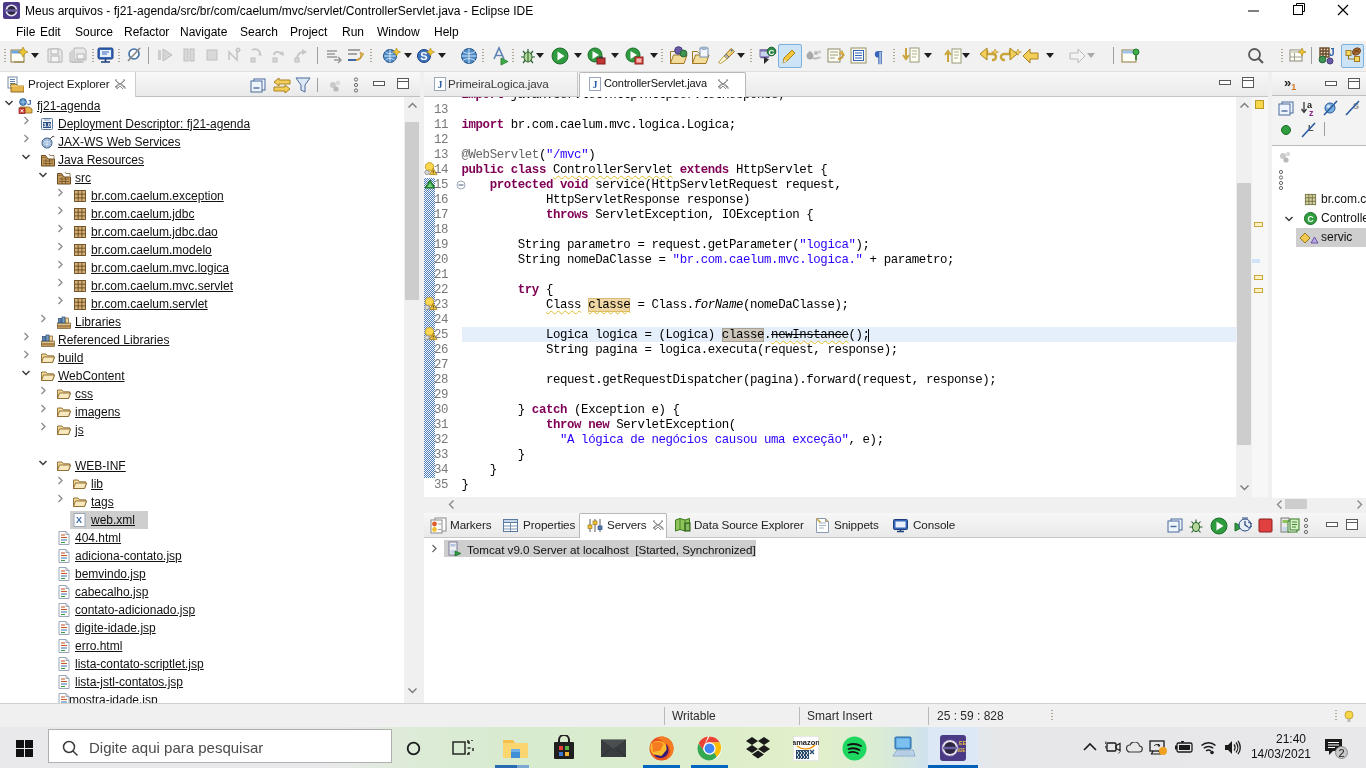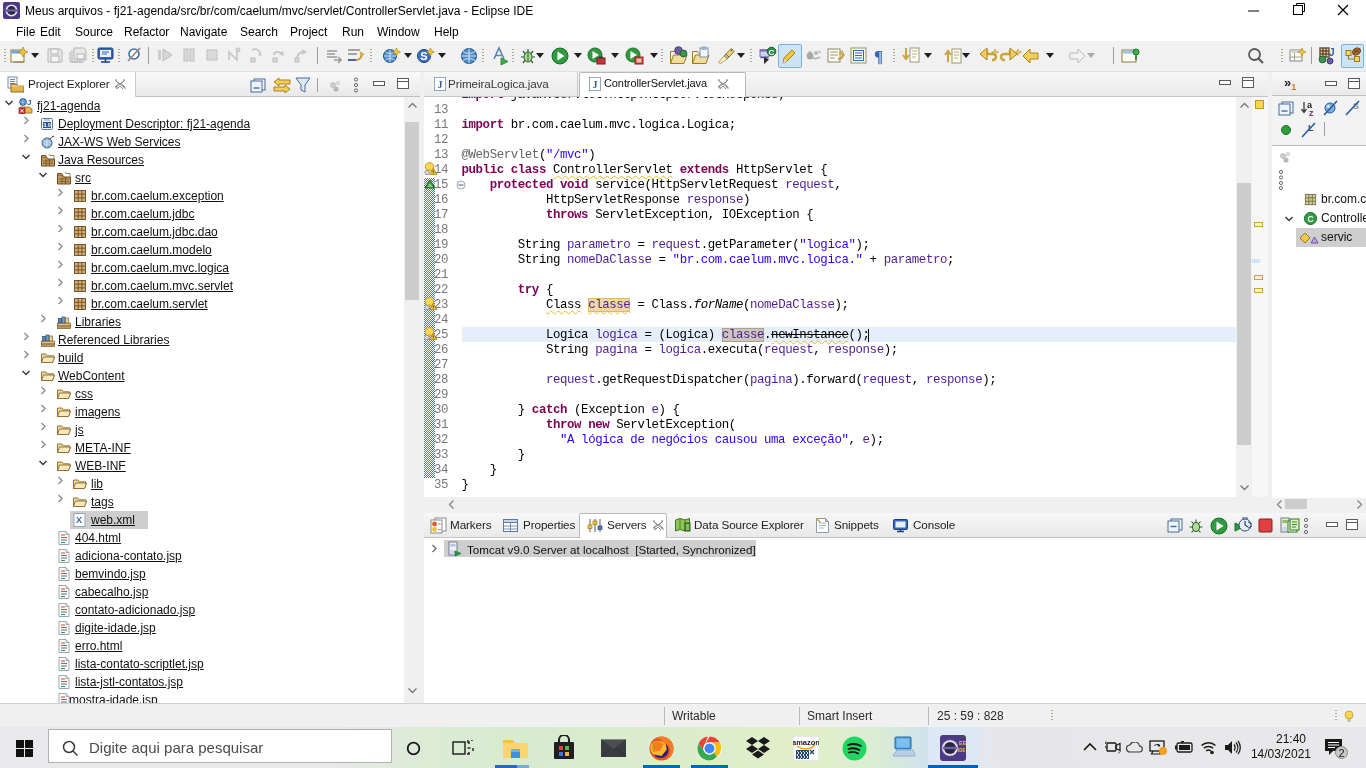--- a/index.html
+++ b/index.html
@@ -34,21 +34,21 @@
 .tr svg { position:absolute; top:1px; }
 .exp { position:absolute; top:4px; }
 
 #ed { left:424px; top:72px; width:844px; height:437px; background:#fff; }
 #ed-tabs { left:0; top:0; width:844px; height:25px; background:linear-gradient(#f7f7f7,#ebebeb); border-bottom:1px solid #c6c6c6; }
 #code { position:absolute; left:0px; top:25px; width:812px; height:400px; overflow:hidden;
   font-family:"Liberation Mono", monospace; font-size:12.4px; line-height:15px; letter-spacing:-0.4px; }
 .cl { position:absolute; left:37.5px; white-space:pre; }
 .k { color:#7f0055; font-weight:bold;text-align:center; }
 .s { color:#2a00ff; }
-.v { color:#4c1d95; }
+.v { color:#000000; }
 .an { color:#646464; }
 .num { position:absolute; width:16px; text-align:right; color:#787878; }
 .sq { text-decoration-line:underline; text-decoration-style:wavy; text-decoration-color:#e2bd28; text-decoration-thickness:1px; text-underline-offset:2px; }
 .occ1 { background:#f0d8a4; box-shadow:inset 0 0 0 1px #d8ba7a; }
 .occ2 { background:#cdc6ba; box-shadow:inset 0 0 0 1px #a9a193; }
 .it { font-style:italic; }
 .strike { text-decoration:line-through; }
 
 .sbtrack { background:#f0f0f0; }
 .sbthumb { background:#cdcdcd; }
@@ -636,31 +636,20 @@
 <div class="tr" style="top:324px;left:0;width:363px">
           <svg class="exp" style="left:38px" width="10" height="10" viewBox="0 0 10 10">
             <path d="M3.5 1L7 4.5 3.5 8" fill="none" stroke="#8a8a8a" stroke-width="1.3"></path>
           </svg>
           <svg style="left:56px" width="16" height="16" viewBox="0 0 16 16">
             <path d="M1.5 12.5l2-5.5h11l-2 5.5z" fill="#f7e9bd" stroke="#8a6a2e" stroke-width="0.9"></path>
             <path d="M1.5 12.5V4h4.5l1.5 1.8h6V7" fill="#f0d998" stroke="#8a6a2e" stroke-width="0.9"></path>
             <path d="M1.5 12.5l2-5.5h11l-2 5.5z" fill="#f7e9bd" stroke="#8a6a2e" stroke-width="0.9"></path>
           </svg>
           <span class="lbl" style="left:75px">js</span>
-        </div>
-<div class="tr" style="top:342px;left:0;width:404px">
-          <svg class="exp" style="left:38px" width="10" height="10" viewBox="0 0 10 10">
-            <path d="M3.5 1L7 4.5 3.5 8" fill="none" stroke="#8a8a8a" stroke-width="1.3"></path>
-          </svg>
-          <svg style="left:56px" width="16" height="16" viewBox="0 0 16 16">
-            <path d="M1.5 12.5l2-5.5h11l-2 5.5z" fill="#f7e9bd" stroke="#8a6a2e" stroke-width="0.9"></path>
-            <path d="M1.5 12.5V4h4.5l1.5 1.8h6V7" fill="#f0d998" stroke="#8a6a2e" stroke-width="0.9"></path>
-            <path d="M1.5 12.5l2-5.5h11l-2 5.5z" fill="#f7e9bd" stroke="#8a6a2e" stroke-width="0.9"></path>
-          </svg>
-          <span class="lbl" style="left:75px">META-INF</span>
         </div>
 <div class="tr" style="top:360px;left:0;width:404px">
           <svg class="exp" style="left:38px" width="10" height="10" viewBox="0 0 10 10">
             <path d="M1.5 3L5 6.5 8.5 3" fill="none" stroke="#3b3b3b" stroke-width="1.5"></path>
           </svg>
           <svg style="left:56px" width="16" height="16" viewBox="0 0 16 16">
             <path d="M1.5 12.5l2-5.5h11l-2 5.5z" fill="#f7e9bd" stroke="#8a6a2e" stroke-width="0.9"></path>
             <path d="M1.5 12.5V4h4.5l1.5 1.8h6V7" fill="#f0d998" stroke="#8a6a2e" stroke-width="0.9"></path>
             <path d="M1.5 12.5l2-5.5h11l-2 5.5z" fill="#f7e9bd" stroke="#8a6a2e" stroke-width="0.9"></path>
           </svg>

